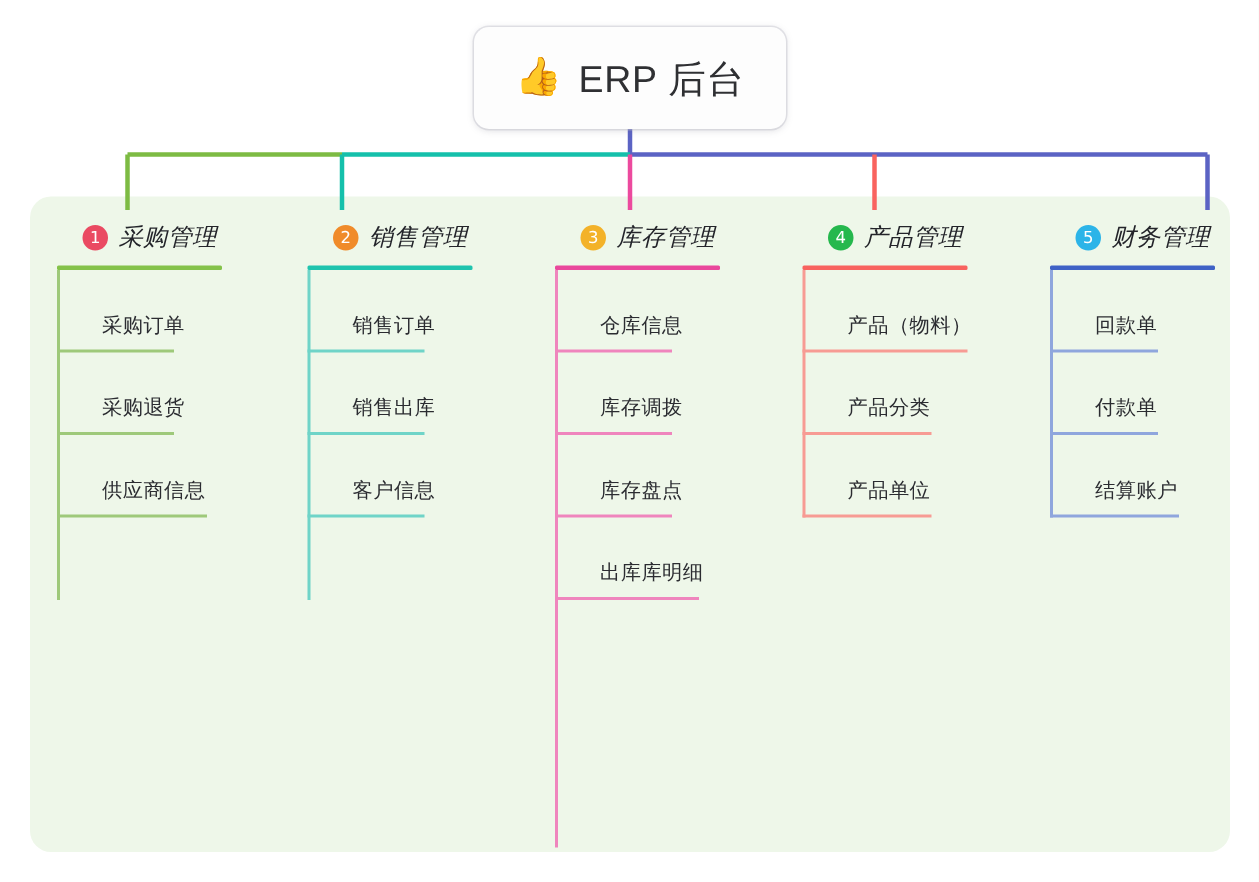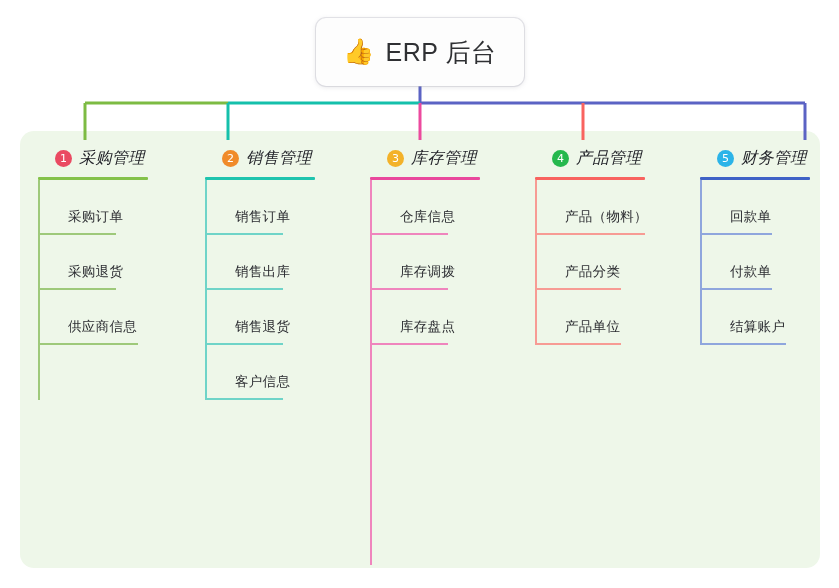--- a/index.html
+++ b/index.html
@@ -204,24 +204,20 @@
           <div class="spine" style="background: rgb(111, 212, 200); height: 220px;"></div>
           <div class="item">
             <span class="item-label">销售订单</span>
             <div class="item-rule" style="background: rgb(111, 212, 200); width: 78px;"></div>
           </div>
           <div class="item">
             <span class="item-label">销售出库</span>
             <div class="item-rule" style="background: rgb(111, 212, 200); width: 78px;"></div>
           </div>
           <div class="item">
-            <span class="item-label">销售退货</span>
-            <div class="item-rule" style="background: rgb(111, 212, 200); width: 78px;"></div>
-          </div>
-          <div class="item">
             <span class="item-label">客户信息</span>
             <div class="item-rule" style="background: rgb(111, 212, 200); width: 78px;"></div>
           </div>
         </div>
       </div>
       <div class="column" style="left: 370px; width: 160px;">
         <div class="col-head">
           <span class="badge" style="background: rgb(243, 178, 41);">3</span>
           <span class="col-title">库存管理</span>
         </div>
@@ -233,20 +229,24 @@
             <div class="item-rule" style="background: rgb(239, 133, 189); width: 78px;"></div>
           </div>
           <div class="item">
             <span class="item-label">库存调拨</span>
             <div class="item-rule" style="background: rgb(239, 133, 189); width: 78px;"></div>
           </div>
           <div class="item">
             <span class="item-label">库存盘点</span>
             <div class="item-rule" style="background: rgb(239, 133, 189); width: 78px;"></div>
           </div>
+          <div class="item">
+            <span class="item-label">出库库明细</span>
+            <div class="item-rule" style="background: rgb(239, 133, 189); width: 96px;"></div>
+          </div>
         </div>
       </div>
       <div class="column" style="left: 535px; width: 170px;">
         <div class="col-head">
           <span class="badge" style="background: rgb(37, 184, 77);">4</span>
           <span class="col-title">产品管理</span>
         </div>
         <div class="head-rule" style="background: rgb(248, 99, 95); width: 110px;"></div>
         <div class="items">
           <div class="spine" style="background: rgb(247, 155, 148); height: 165px;"></div>

